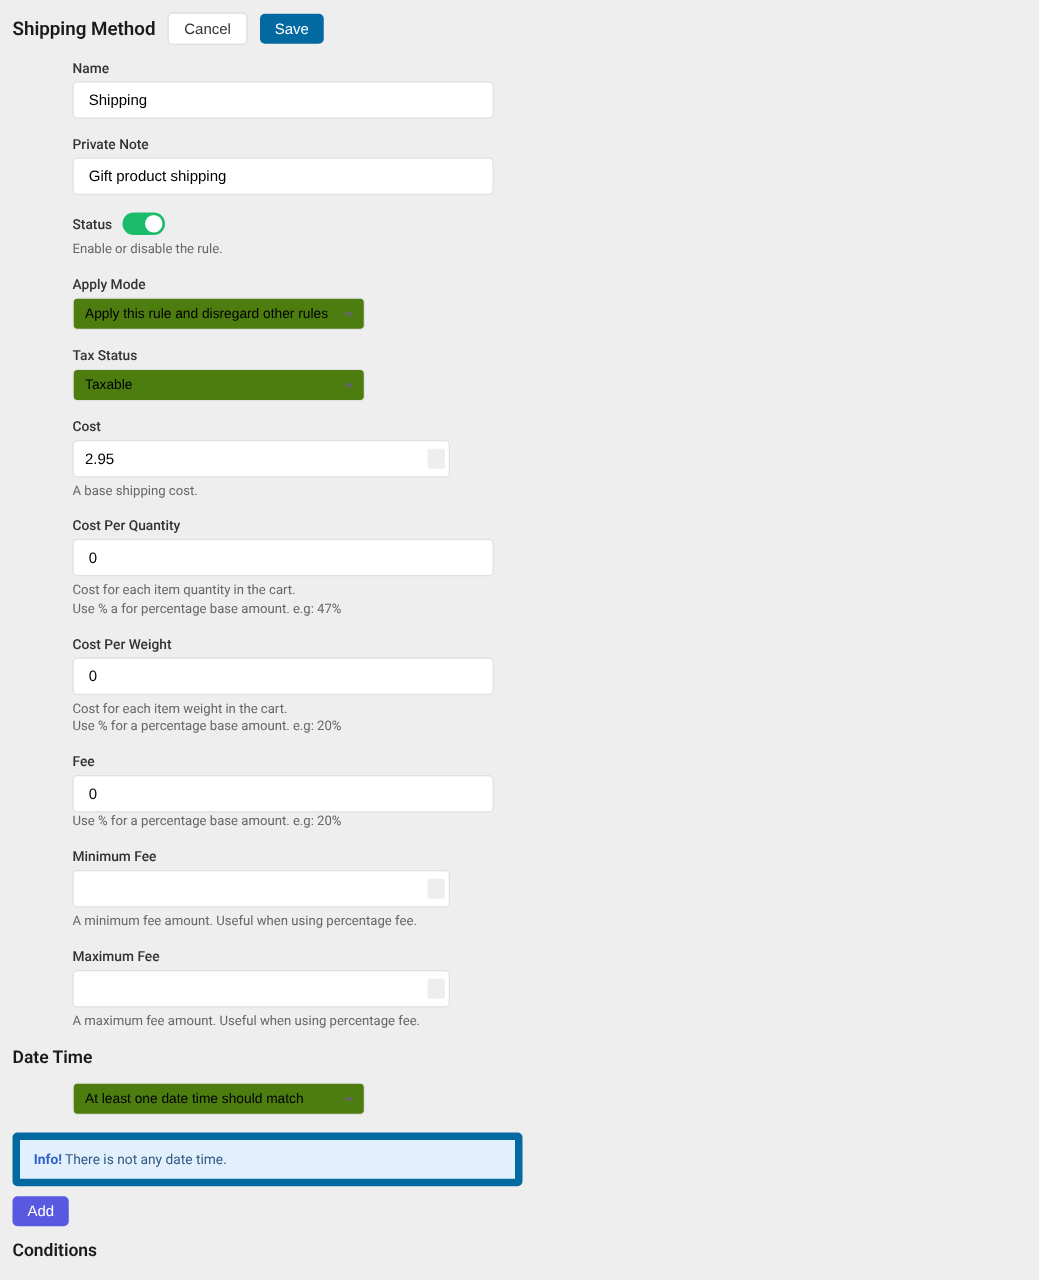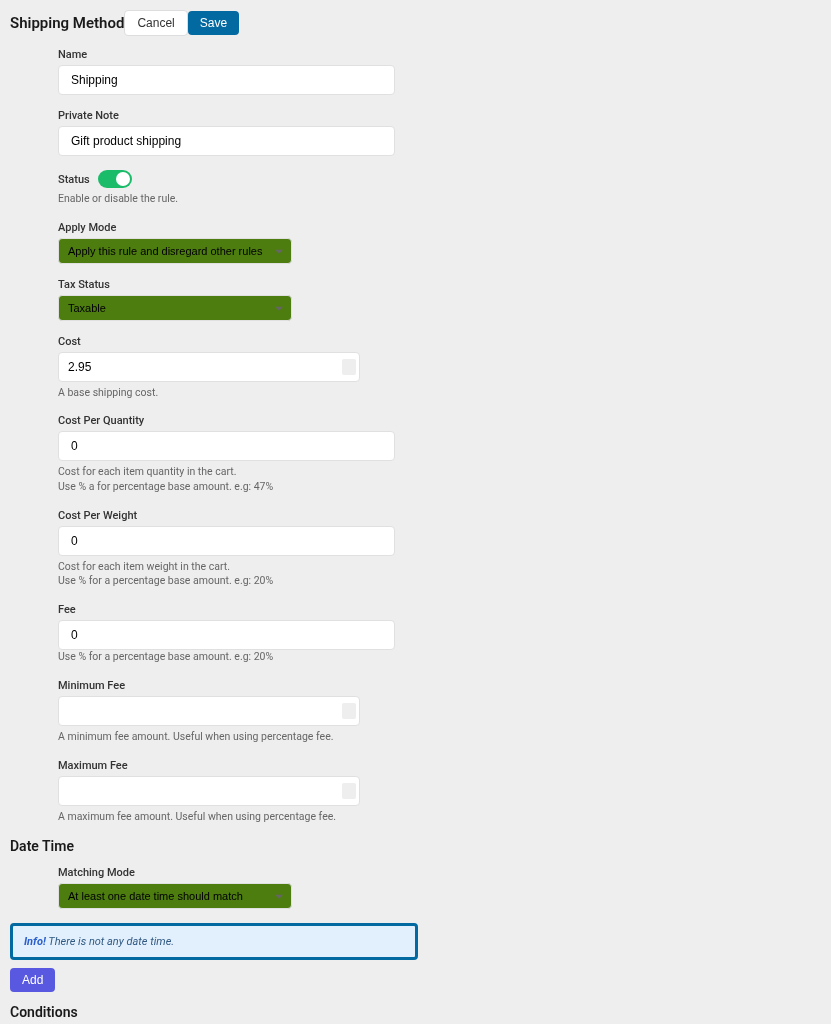--- a/index.html
+++ b/index.html
@@ -1,38 +1,38 @@
 <!DOCTYPE html>
 <html><head>
 <meta charset="utf-8">
 <style>
 * { box-sizing: border-box; margin: 0; padding: 0; }
 body { font-family: -apple-system, BlinkMacSystemFont, "Segoe UI", Roboto, sans-serif; background: #eeeeee; color: #333; font-size: 12px; padding: 10px; width: 831px; }
-.header { display: flex; align-items: center; margin-bottom: 12px; }
+.header { display: flex; align-items: center; gap: 10px; margin-bottom: 12px; }
 .page-title { font-size: 15px; font-weight: 600; color: #1a1a1a; }
 .btn { padding: 5px 12px; border-radius: 4px; font-size: 12px; cursor: pointer; border: none; }
 .btn-cancel { background: #fff; color: #333; border: 1px solid #ddd; }
 .btn-save { background: #0369a1; color: #fff; }
 .btn-add { background: #5858e0; color: #fff; padding: 5px 12px; border-radius: 4px; font-size: 12px; border: none; cursor: pointer; margin-top: 8px; }
 .field { margin-bottom: 14px; margin-left: 48px; }
 .field-label { font-size: 11px; font-weight: 500; color: #333; margin-bottom: 4px; display: block; }
 .text-input { width: 337px; padding: 7px 12px; border: 1px solid #e0e0e0; border-radius: 4px; font-size: 12px; background: #fff; }
 .number-input { width: 302px; padding: 7px 9px; border: 1px solid #e0e0e0; border-radius: 4px; font-size: 12px; background: #fff; position: relative; }
 .number-wrap { position: relative; width: 302px; }
 .spinner { position: absolute; right: 4px; top: 50%; transform: translateY(-50%); width: 14px; height: 16px; background: #eee; border-radius: 2px; display: flex; flex-direction: column; }
 .spinner::before, .spinner::after { content: ""; flex: 1; }
 .select { width: 234px; padding: 6px 9px; border: 1px solid #e0e0e0; border-radius: 4px; font-size: 11px; background: #4d7c0f; appearance: none; position: relative; }
 .select-wrap { position: relative; width: 234px; }
 .select-wrap::after { content: ""; position: absolute; right: 9px; top: 50%; transform: translateY(-30%); border-left: 4px solid transparent; border-right: 4px solid transparent; border-top: 4px solid #666; pointer-events: none; }
 .help-text { font-size: 10.5px; color: #666; margin-top: 4px; line-height: 1.4; }
 .status-row { display: flex; align-items: center; gap: 8px; }
 .toggle { width: 34px; height: 18px; background: #1abc6a; border-radius: 9px; position: relative; cursor: pointer; }
 .toggle::after { content: ""; position: absolute; right: 2px; top: 2px; width: 14px; height: 14px; background: #fff; border-radius: 50%; }
 .section-title { font-size: 14px; font-weight: 600; color: #1a1a1a; margin-top: 12px; margin-bottom: 12px; }
-.info-box { background: #e2effc; border: 3px solid #0369a1; border-radius: 4px; padding: 9px 11px; width: 408px; font-size: 11px; color: #315a83; font-style: italic; }
+.info-box { background: #e2effc; border: 6px solid #0369a1; border-radius: 4px; padding: 9px 11px; width: 408px; font-size: 11px; color: #315a83; }
 .info-box strong { color: #2b5fcc; }
 </style>
 </head>
 <body>
 
 
 
 <div class="header">
   <div class="page-title">Shipping Method</div>
   <button class="btn btn-cancel">Cancel</button>
@@ -114,21 +114,20 @@
   <div class="number-wrap">
     <input class="number-input" value="" style="">
     <div class="spinner"></div>
   </div>
   <div class="help-text">A maximum fee amount. Useful when using percentage fee.</div>
 </div>
 
 <div class="section-title">Date Time</div>
 
 <div class="field">
-  <label class="field-label">Matching Mode</label>
   <div class="select-wrap">
     <input class="select" readonly="" value="At least one date time should match" style="">
   </div>
 </div>
 
 <div class="info-box">
   <strong>Info!</strong>
   <span>There is not any date time.</span>
 </div>
 

